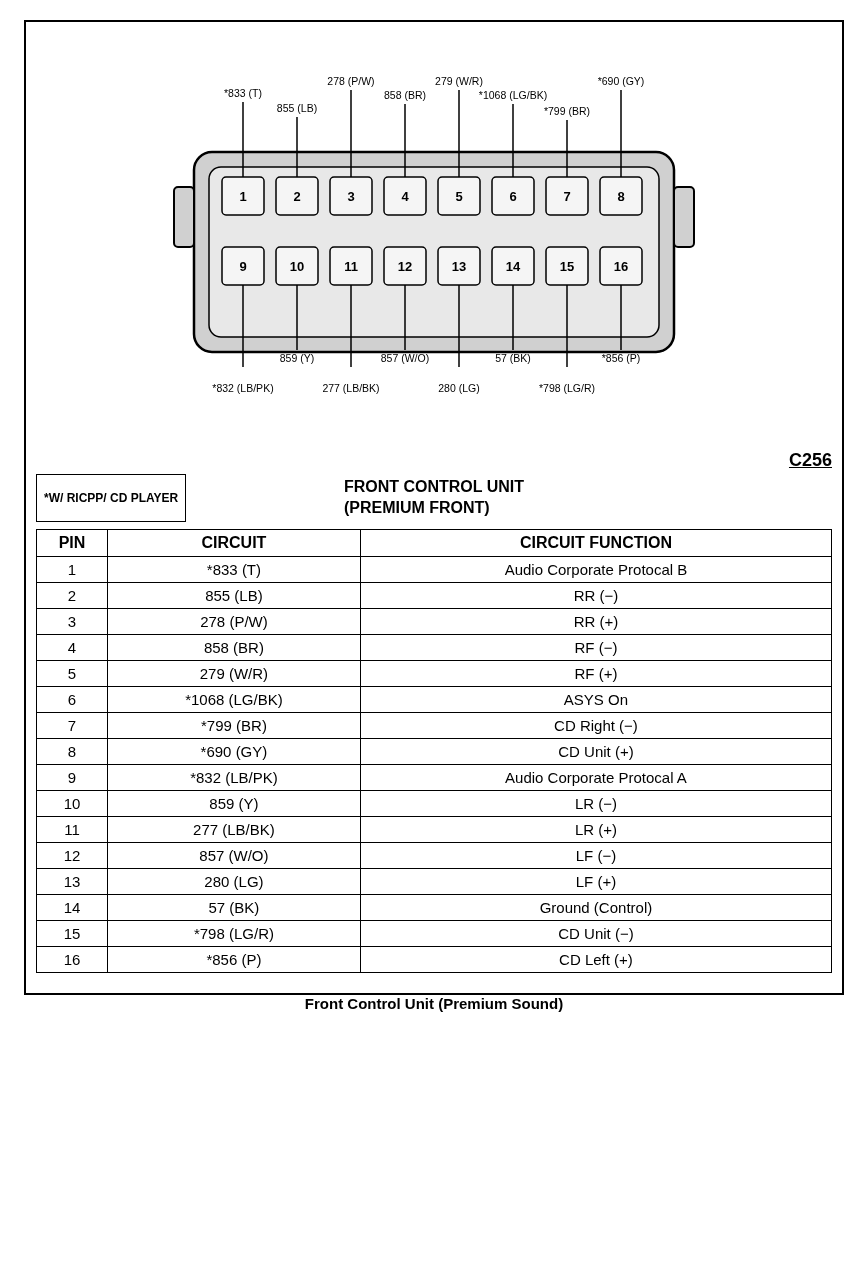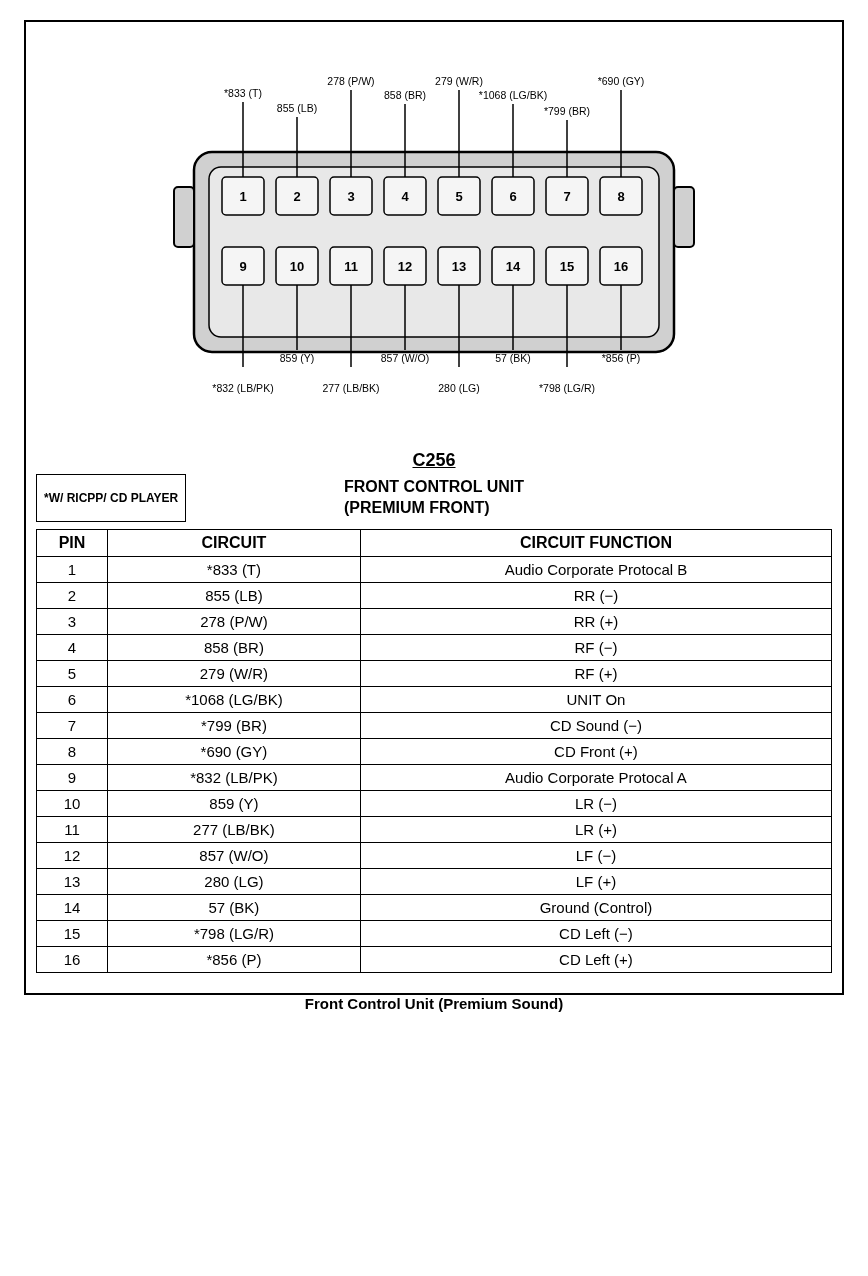--- a/index.html
+++ b/index.html
@@ -24,21 +24,21 @@
     .diagram-area {
       position: relative;
       width: 100%;
       display: flex;
       justify-content: center;
       padding: 10px 0 20px 0;
     }
 
     
     .c256-label {
-      text-align: center;
+      text-align: right;
       font-size: 18px;
       font-weight: bold;
       text-decoration: underline;
       margin: 8px 0 6px 0;
     }
 
     
     .title-area {
       display: flex;
       align-items: center;
@@ -242,31 +242,31 @@
           <td class="function-col">RF (−)</td>
         </tr>
         <tr>
           <td>5</td>
           <td>279 (W/R)</td>
           <td class="function-col">RF (+)</td>
         </tr>
         <tr>
           <td>6</td>
           <td>*1068 (LG/BK)</td>
-          <td class="function-col">UNIT On</td>
+          <td class="function-col">ASYS On</td>
         </tr>
         <tr>
           <td>7</td>
           <td>*799 (BR)</td>
-          <td class="function-col">CD Sound (−)</td>
+          <td class="function-col">CD Right (−)</td>
         </tr>
         <tr>
           <td>8</td>
           <td>*690 (GY)</td>
-          <td class="function-col">CD Front (+)</td>
+          <td class="function-col">CD Unit (+)</td>
         </tr>
         <tr>
           <td>9</td>
           <td>*832 (LB/PK)</td>
           <td class="function-col">Audio Corporate Protocal A</td>
         </tr>
         <tr>
           <td>10</td>
           <td>859 (Y)</td>
           <td class="function-col">LR (−)</td>
@@ -287,21 +287,21 @@
           <td class="function-col">LF (+)</td>
         </tr>
         <tr>
           <td>14</td>
           <td>57 (BK)</td>
           <td class="function-col">Ground (Control)</td>
         </tr>
         <tr>
           <td>15</td>
           <td>*798 (LG/R)</td>
-          <td class="function-col">CD Left (−)</td>
+          <td class="function-col">CD Unit (−)</td>
         </tr>
         <tr>
           <td>16</td>
           <td>*856 (P)</td>
           <td class="function-col">CD Left (+)</td>
         </tr>
       </tbody>
   </table>
 
 </div>

